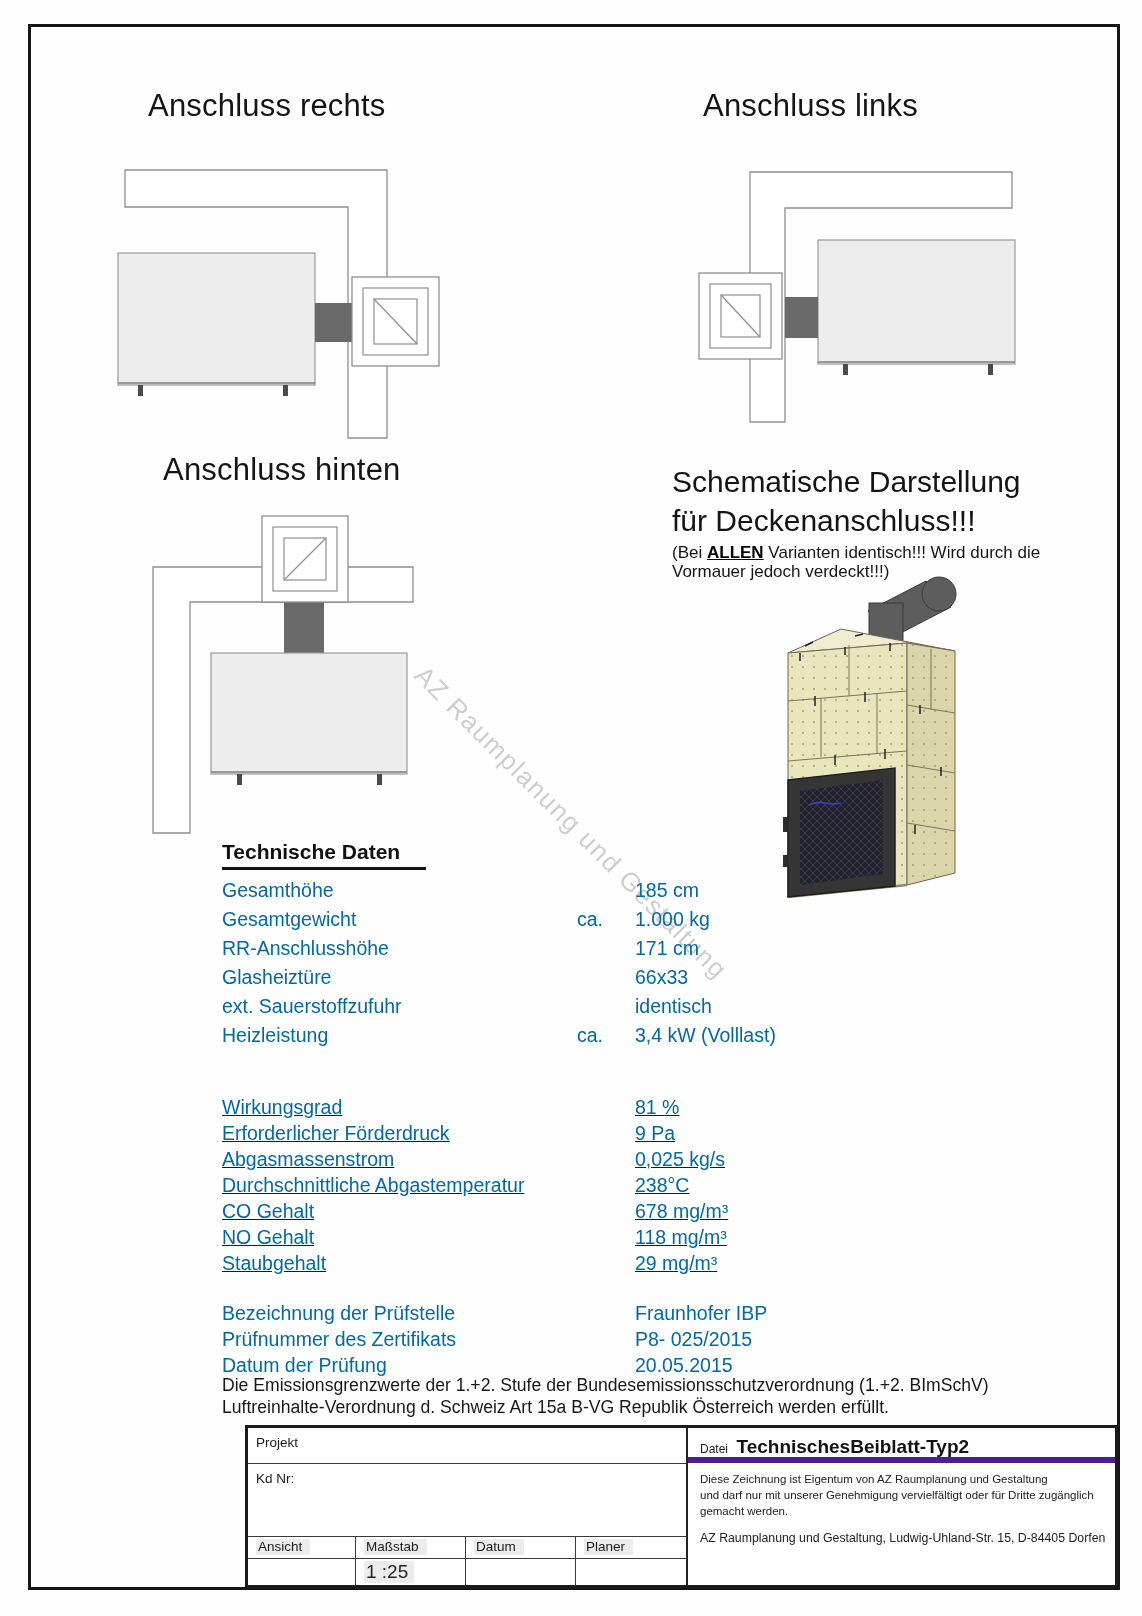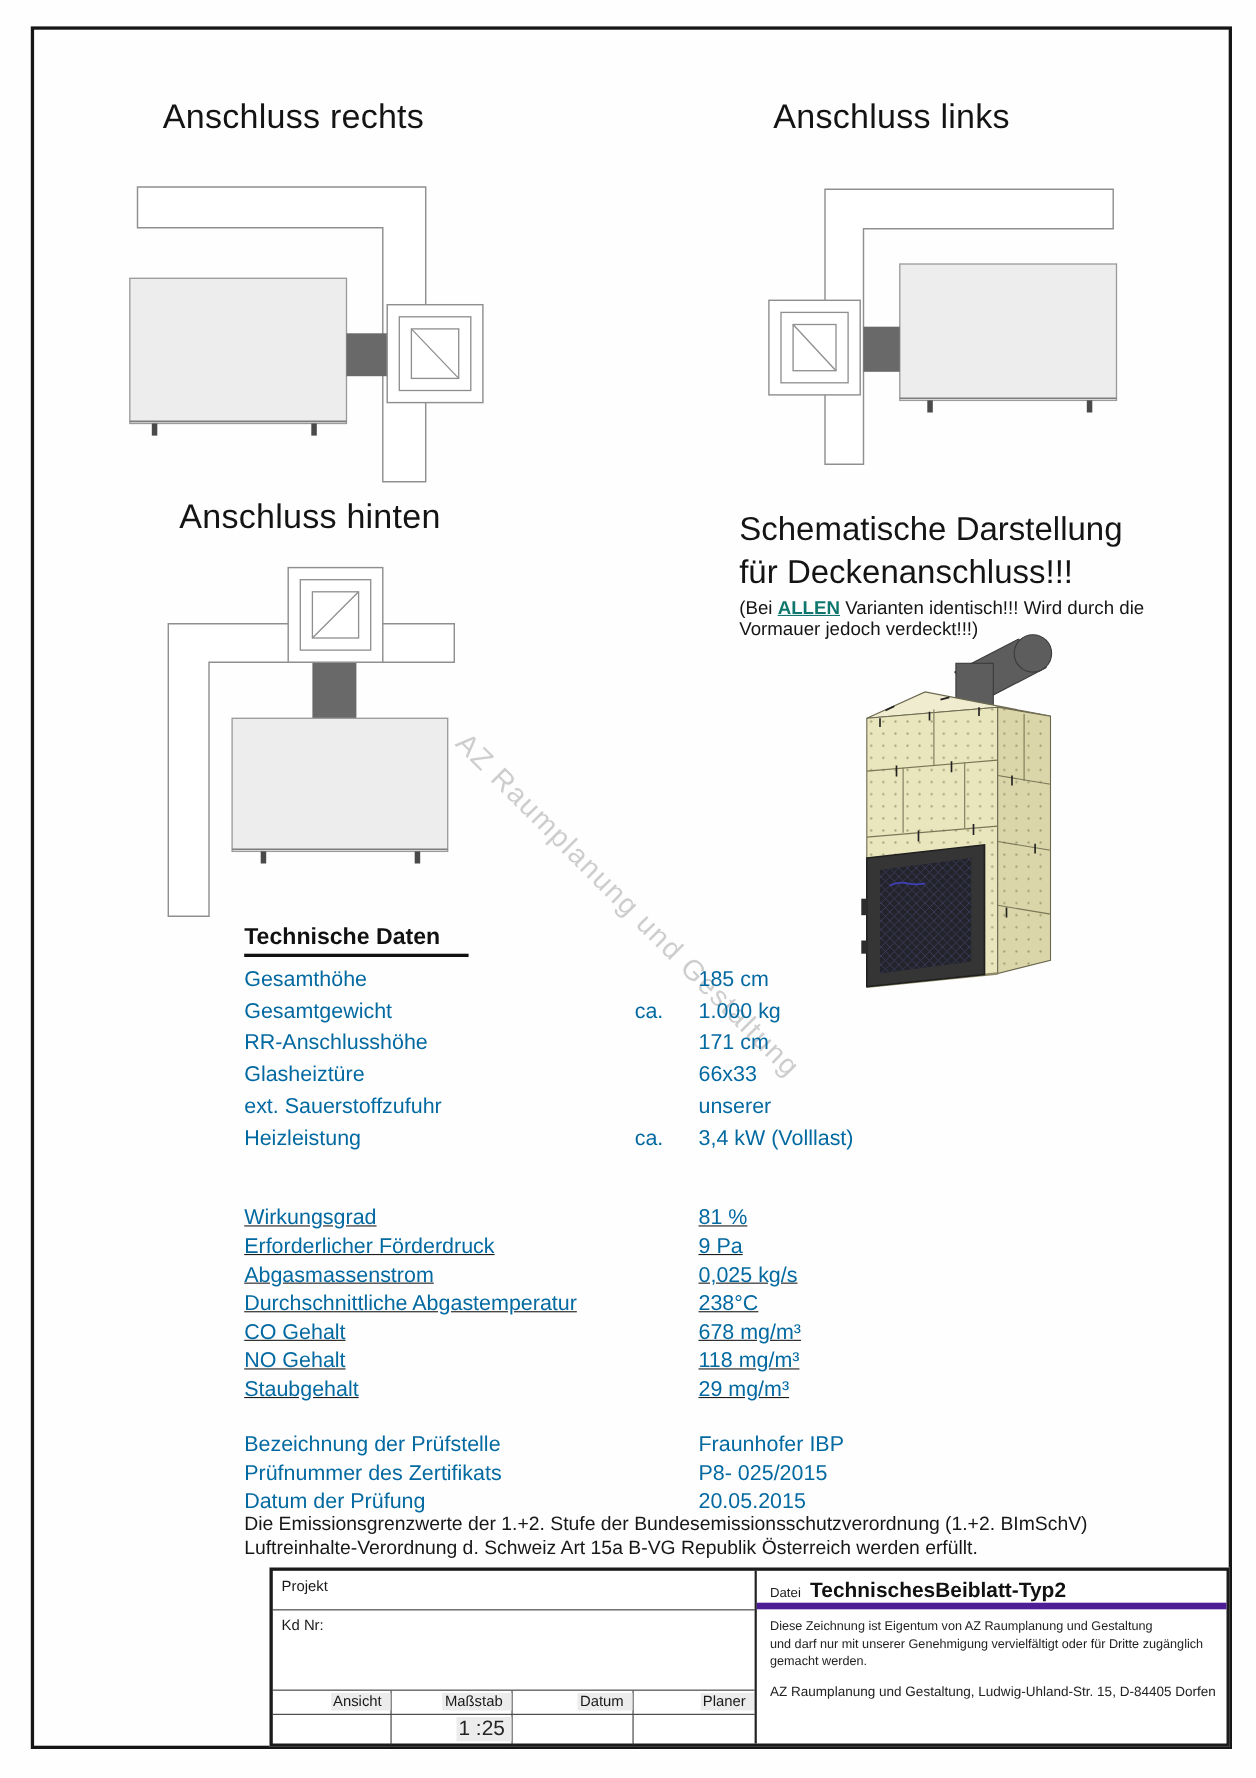--- a/index.html
+++ b/index.html
@@ -43,21 +43,21 @@
   .emissions{position:absolute;left:222px;top:1374px;width:860px;font-size:17.6px;line-height:22px;color:#171717;}
 
   .titleblock{position:absolute;left:245px;top:1425px;width:873px;height:163px;
         border:3px solid #1b1b1b;box-sizing:border-box;background:#fff;display:flex;z-index:2;}
   .tb-left{width:438px;box-sizing:border-box;display:flex;flex-direction:column;}
   .tb-row-projekt{height:36px;border-bottom:1px solid #3a3a3a;box-sizing:border-box;padding:5px 0 0 8px;}
   .tb-row-kdnr{height:72px;box-sizing:border-box;padding:5px 0 0 8px;}
   .tb-label{font-size:13.5px;color:#1a1a1a;}
   .tb-subtable{height:49px;border-top:1px solid #3a3a3a;display:grid;
         grid-template-columns:108px 110px 110px 110px;grid-template-rows:22px 27px;box-sizing:border-box;}
-  .tb-cell{border-right:1px solid #3a3a3a;box-sizing:border-box;padding:2px 0 0 8px;font-size:13.5px;text-align:right;}
+  .tb-cell{border-right:1px solid #3a3a3a;box-sizing:border-box;padding:2px 0 0 8px;font-size:13.5px;}
   .tb-cell.hdr{border-bottom:1px solid #3a3a3a;}
   .tb-cell.last{border-right:none;}
   .tb-hlabel{background:#ececec;padding:0 8px 1px 2px;font-size:13.5px;color:#1a1a1a;}
   .tb-vlabel{background:#ececec;padding:0 6px 1px 2px;font-size:19px;color:#242424;}
   .tb-right{flex:1;border-left:2px solid #222;box-sizing:border-box;display:flex;flex-direction:column;}
   .tb-datei-row{height:35px;border-bottom:6px solid #4c1d95;box-sizing:border-box;
         padding:8px 0 0 12px;white-space:nowrap;}
   .tb-datei-label{font-size:12px;color:#1a1a1a;}
   .tb-datei-value{font-size:19px;font-weight:bold;color:#111;margin-left:4px;}
   .tb-legal{padding:8px 10px 0 12px;font-size:11.5px;line-height:16px;color:#222;}
@@ -116,21 +116,21 @@
       <rect x="122" y="11" width="86" height="86" fill="#ffffff" stroke="#8f8f8f" stroke-width="1.3"></rect>
       <rect x="133" y="22" width="64" height="64" fill="#ffffff" stroke="#8f8f8f" stroke-width="1.2"></rect>
       <rect x="144" y="33" width="42" height="42" fill="#ffffff" stroke="#8f8f8f" stroke-width="1.2"></rect>
       <line x1="144" y1="75" x2="186" y2="33" stroke="#8f8f8f" stroke-width="1.2"></line>
     </g>
   </svg>
 
   <div class="schem-block">
     <div class="schem-line">Schematische Darstellung</div>
     <div class="schem-line">für Deckenanschluss!!!</div>
-    <div class="schem-note"><span>(Bei </span><span class="allen" style="color: #0f766e;">ALLEN</span><span> Varianten identisch!!! Wird durch die Vormauer jedoch verdeckt!!!)</span></div>
+    <div class="schem-note"><span>(Bei </span><span class="allen" style="color: #000000;">ALLEN</span><span> Varianten identisch!!! Wird durch die Vormauer jedoch verdeckt!!!)</span></div>
   </div>
 
   <svg class="diagram" id="stove3d" width="230" height="350" viewBox="0 0 230 350">
     <defs>
       <pattern id="dots" width="11" height="11" patternUnits="userSpaceOnUse">
         <circle cx="3" cy="3" r="1" fill="#8d8a62" opacity="0.75"></circle>
       </pattern>
       <pattern id="mesh" width="8" height="8" patternUnits="userSpaceOnUse">
         <path d="M0,8 L8,0 M0,0 L8,8" stroke="#4a4a78" stroke-width="0.8" opacity="0.8"></path>
       </pattern>
@@ -208,21 +208,21 @@
       <span class="t-value">171 cm</span>
     </div>
           <div class="tech-row">
       <span class="t-label">Glasheiztüre</span>
       <span class="t-ca"></span>
       <span class="t-value">66x33</span>
     </div>
           <div class="tech-row">
       <span class="t-label">ext. Sauerstoffzufuhr</span>
       <span class="t-ca"></span>
-      <span class="t-value">unserer</span>
+      <span class="t-value">identisch</span>
     </div>
           <div class="tech-row">
       <span class="t-label">Heizleistung</span>
       <span class="t-ca">ca.</span>
       <span class="t-value">3,4 kW (Volllast)</span>
     </div>
         </div>
         <div class="tech-group tech-group-1">
           <div class="tech-row">
       <span class="t-label">Wirkungsgrad</span>

